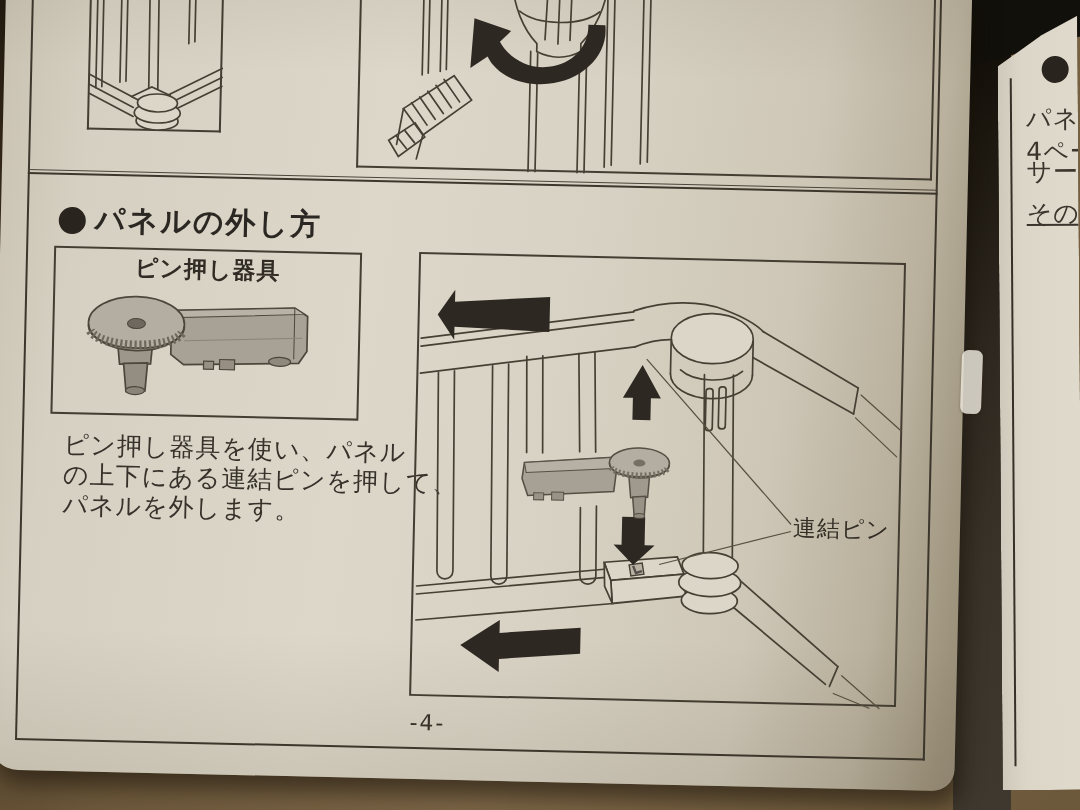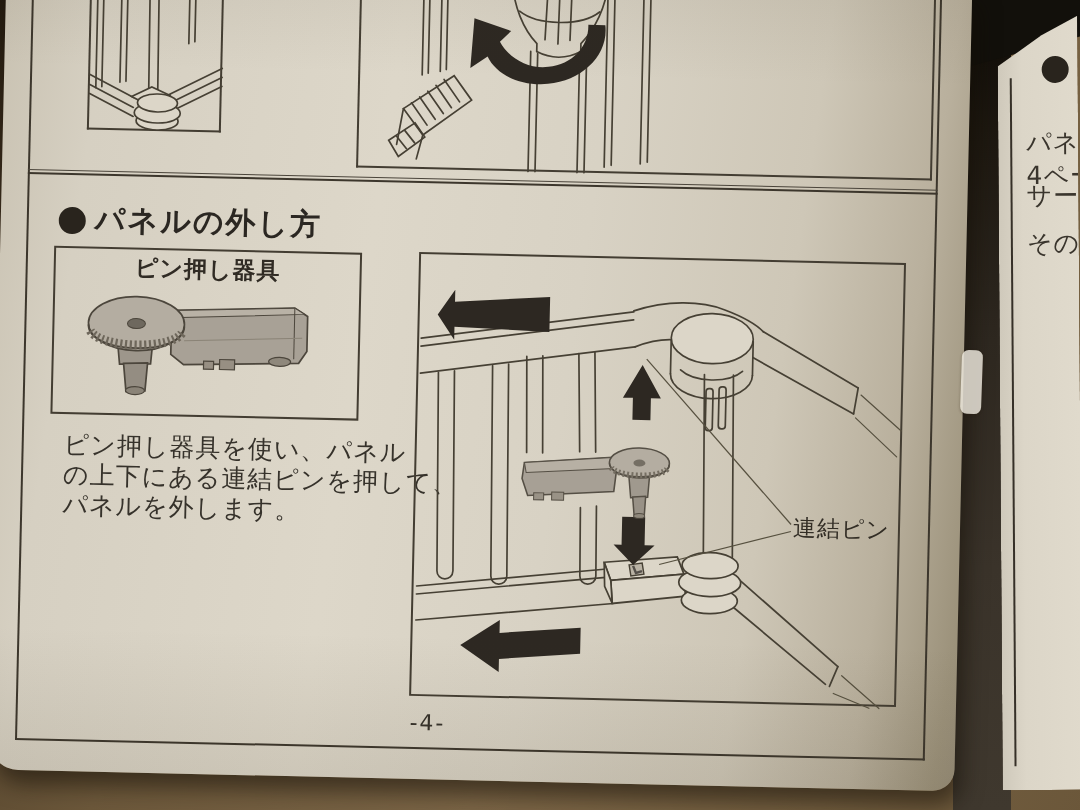--- a/index.html
+++ b/index.html
@@ -74,21 +74,21 @@
   }
   
   .page2 {
     position:absolute; left:1000px; top:16px; width:80px; height:774px;
     background: linear-gradient(90deg,#cfc9bb 0%, #dcd6c8 30%, #e0dacc 100%);
     clip-path: polygon(0 6.5%, 55% 2.5%, 100% 0, 100% 100%, 0 100%);
     transform: rotate(-0.4deg); overflow:hidden;
   }
   .page2-frame { position:absolute; left:12px; top:62px; bottom:24px; width:0; border-left:2px solid #363028; }
   .page2-bullet { left:44px; top:40px; width:27px; height:27px; }
-  .page2-line { position:absolute; left:28px; font-size:25px; color:#3a352d; white-space:nowrap; letter-spacing:1px;margin-top:24px; }
+  .page2-line { position:absolute; left:28px; font-size:25px; color:#3a352d; white-space:nowrap; letter-spacing:1px; }
   .tape {
     position:absolute; left:961px; top:350px; width:21px; height:64px;
     background:#e9e4d9; opacity:.85; border-radius:7px; transform:rotate(2deg);
     box-shadow:0 1px 3px rgba(40,30,15,.4);
   }
 </style>
 </head>
 <body>
 
 <div class="gap-shadow"></div>
@@ -309,16 +309,16 @@
 
   <div class="page-number">-4-</div>
 </div>
 
 <div class="page2">
   <div class="page2-frame"></div>
   <div class="bullet page2-bullet"></div>
   <div class="page2-line" style="top:86px;">パネ</div>
   <div class="page2-line" style="top:119px;">4ペー</div>
   <div class="page2-line" style="top:139px;">サー</div>
-  <div class="page2-line" style="top:187px;">その</div>
+  <div class="page2-line" style="top:181px;text-decoration:underline;">その</div>
 </div>
 
 <div class="tape"></div>
 
 </body></html>

